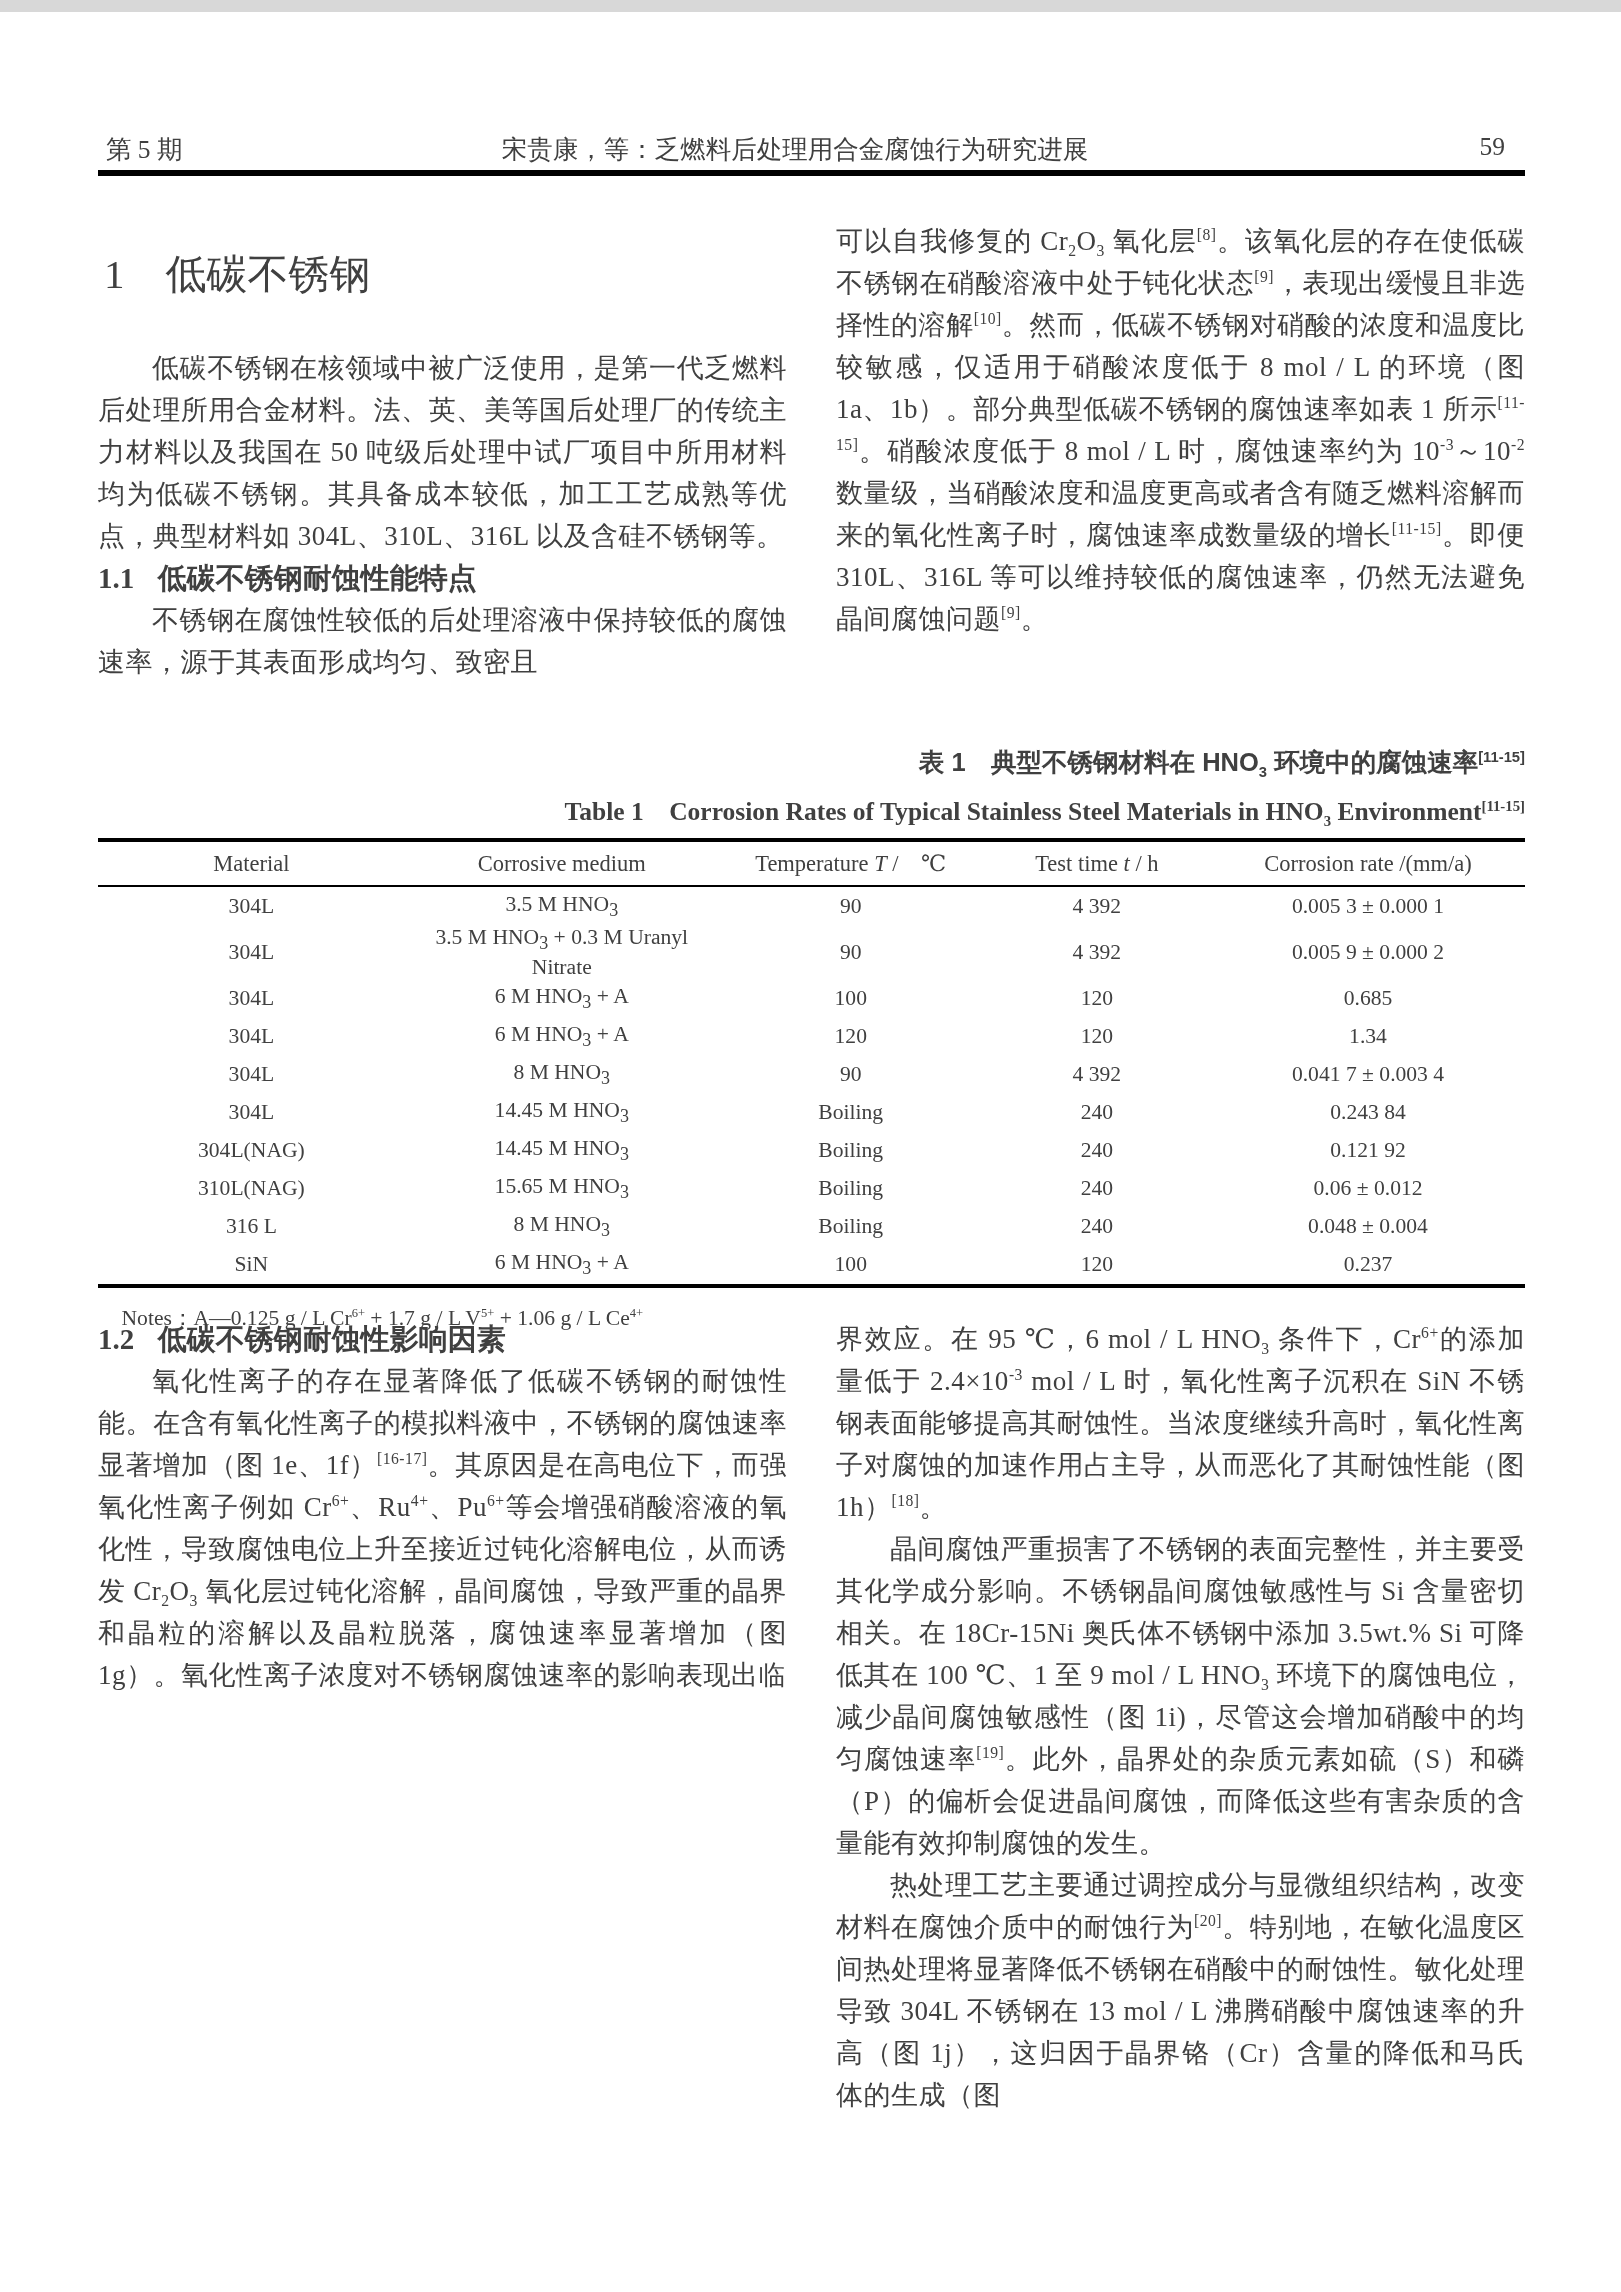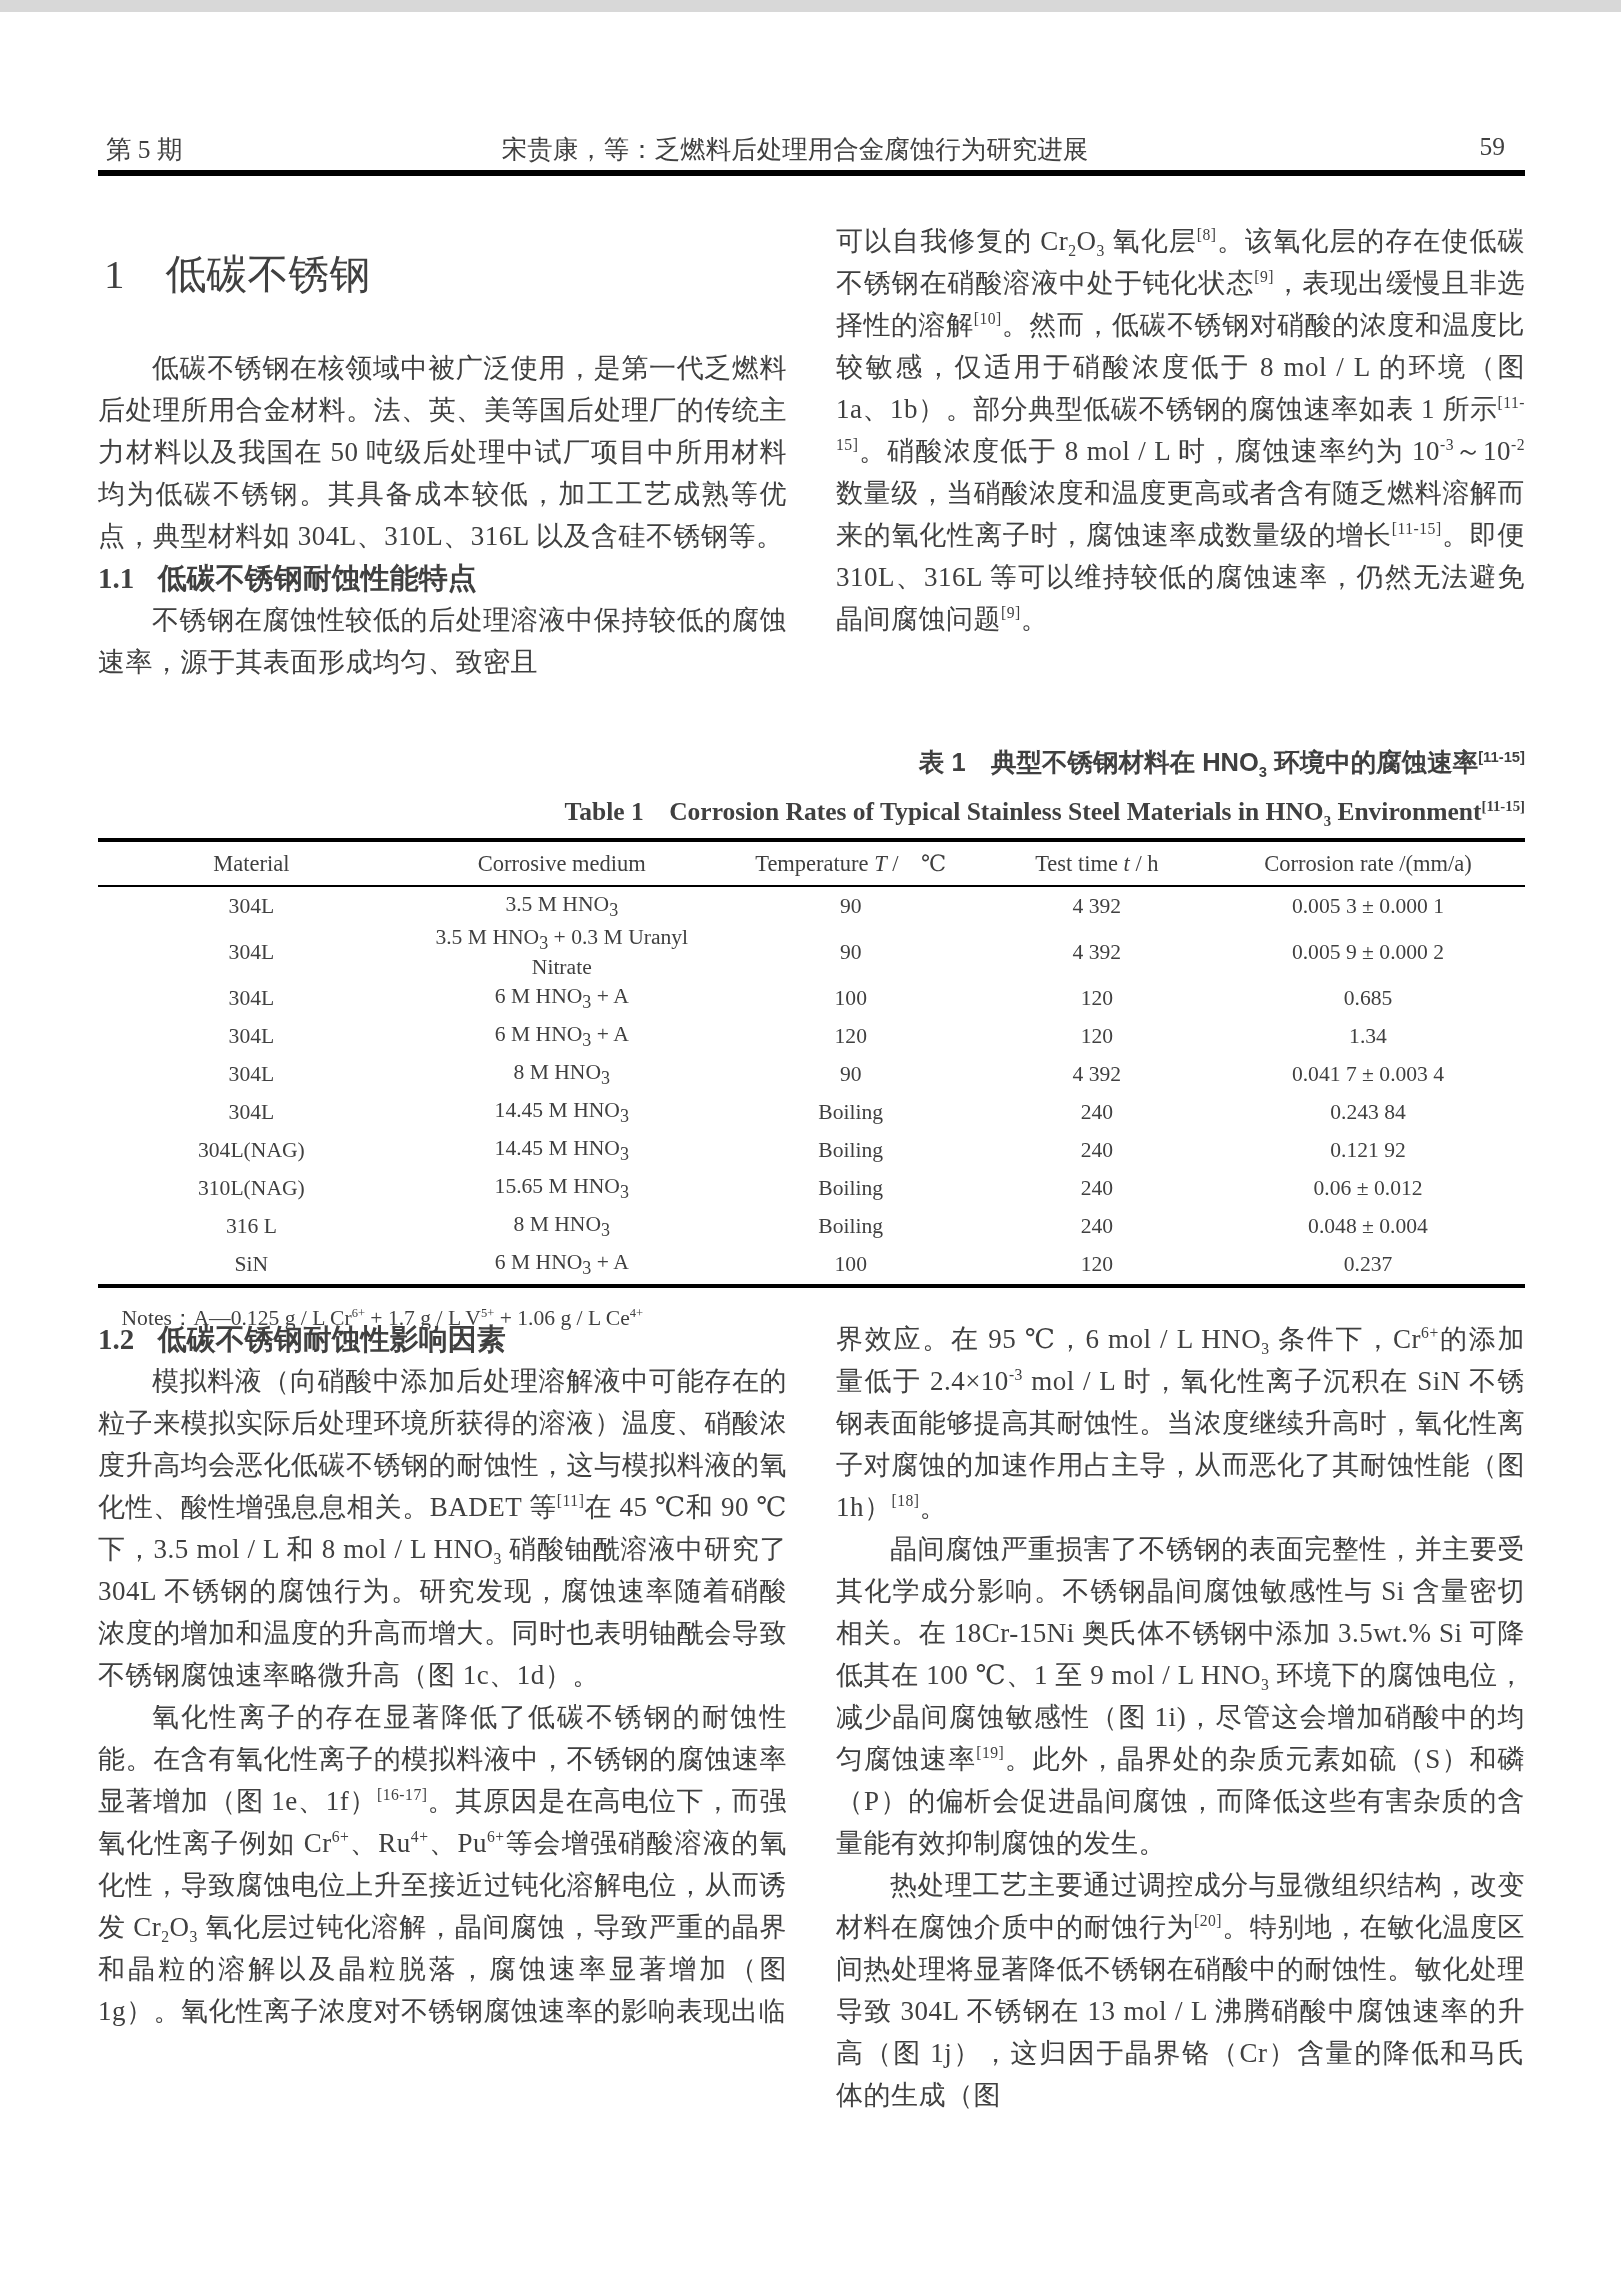--- a/index.html
+++ b/index.html
@@ -168,21 +168,20 @@
           <td>0.237</td>
         </tr>
       </tbody>
     </table>
     <p class="notes">Notes：A—0.125 g / L Cr<sup>6+</sup> + 1.7 g / L V<sup>5+</sup> + 1.06 g / L Ce<sup>4+</sup></p>
   </div>
 
   <div class="cols cols-bottom">
     <div class="col">
       <h2 class="sub-heading"><span class="sub-num">1.2</span><span>低碳不锈钢耐蚀性影响因素</span></h2>
-      <p class="p indent">模拟料液（向硝酸中添加后处理溶解液中可能存在的粒子来模拟实际后处理环境所获得的溶液）温度、硝酸浓度升高均会恶化低碳不锈钢的耐蚀性，这与模拟料液的氧化性、酸性增强息息相关。BADET 等<sup>[11]</sup>在 45 ℃和 90 ℃下，3.5 mol / L 和 8 mol / L HNO<sub>3</sub> 硝酸铀酰溶液中研究了 304L 不锈钢的腐蚀行为。研究发现，腐蚀速率随着硝酸浓度的增加和温度的升高而增大。同时也表明铀酰会导致不锈钢腐蚀速率略微升高（图 1c、1d）。</p>
       <p class="p indent">氧化性离子的存在显著降低了低碳不锈钢的耐蚀性能。在含有氧化性离子的模拟料液中，不锈钢的腐蚀速率显著增加（图 1e、1f）<sup>[16-17]</sup>。其原因是在高电位下，而强氧化性离子例如 Cr<sup>6+</sup>、Ru<sup>4+</sup>、Pu<sup>6+</sup>等会增强硝酸溶液的氧化性，导致腐蚀电位上升至接近过钝化溶解电位，从而诱发 Cr<sub>2</sub>O<sub>3</sub> 氧化层过钝化溶解，晶间腐蚀，导致严重的晶界和晶粒的溶解以及晶粒脱落，腐蚀速率显著增加（图 1g）。氧化性离子浓度对不锈钢腐蚀速率的影响表现出临</p>
     </div>
     <div class="col">
       <p class="p">界效应。在 95 ℃，6 mol / L HNO<sub>3</sub> 条件下，Cr<sup>6+</sup>的添加量低于 2.4×10<sup>-3</sup> mol / L 时，氧化性离子沉积在 SiN 不锈钢表面能够提高其耐蚀性。当浓度继续升高时，氧化性离子对腐蚀的加速作用占主导，从而恶化了其耐蚀性能（图 1h）<sup>[18]</sup>。</p>
       <p class="p indent">晶间腐蚀严重损害了不锈钢的表面完整性，并主要受其化学成分影响。不锈钢晶间腐蚀敏感性与 Si 含量密切相关。在 18Cr-15Ni 奥氏体不锈钢中添加 3.5wt.% Si 可降低其在 100 ℃、1 至 9 mol / L HNO<sub>3</sub> 环境下的腐蚀电位，减少晶间腐蚀敏感性（图 1i)，尽管这会增加硝酸中的均匀腐蚀速率<sup>[19]</sup>。此外，晶界处的杂质元素如硫（S）和磷（P）的偏析会促进晶间腐蚀，而降低这些有害杂质的含量能有效抑制腐蚀的发生。</p>
       <p class="p indent">热处理工艺主要通过调控成分与显微组织结构，改变材料在腐蚀介质中的耐蚀行为<sup>[20]</sup>。特别地，在敏化温度区间热处理将显著降低不锈钢在硝酸中的耐蚀性。敏化处理导致 304L 不锈钢在 13 mol / L 沸腾硝酸中腐蚀速率的升高（图 1j），这归因于晶界铬（Cr）含量的降低和马氏体的生成（图</p>
     </div>
   </div>
 
 </div>

